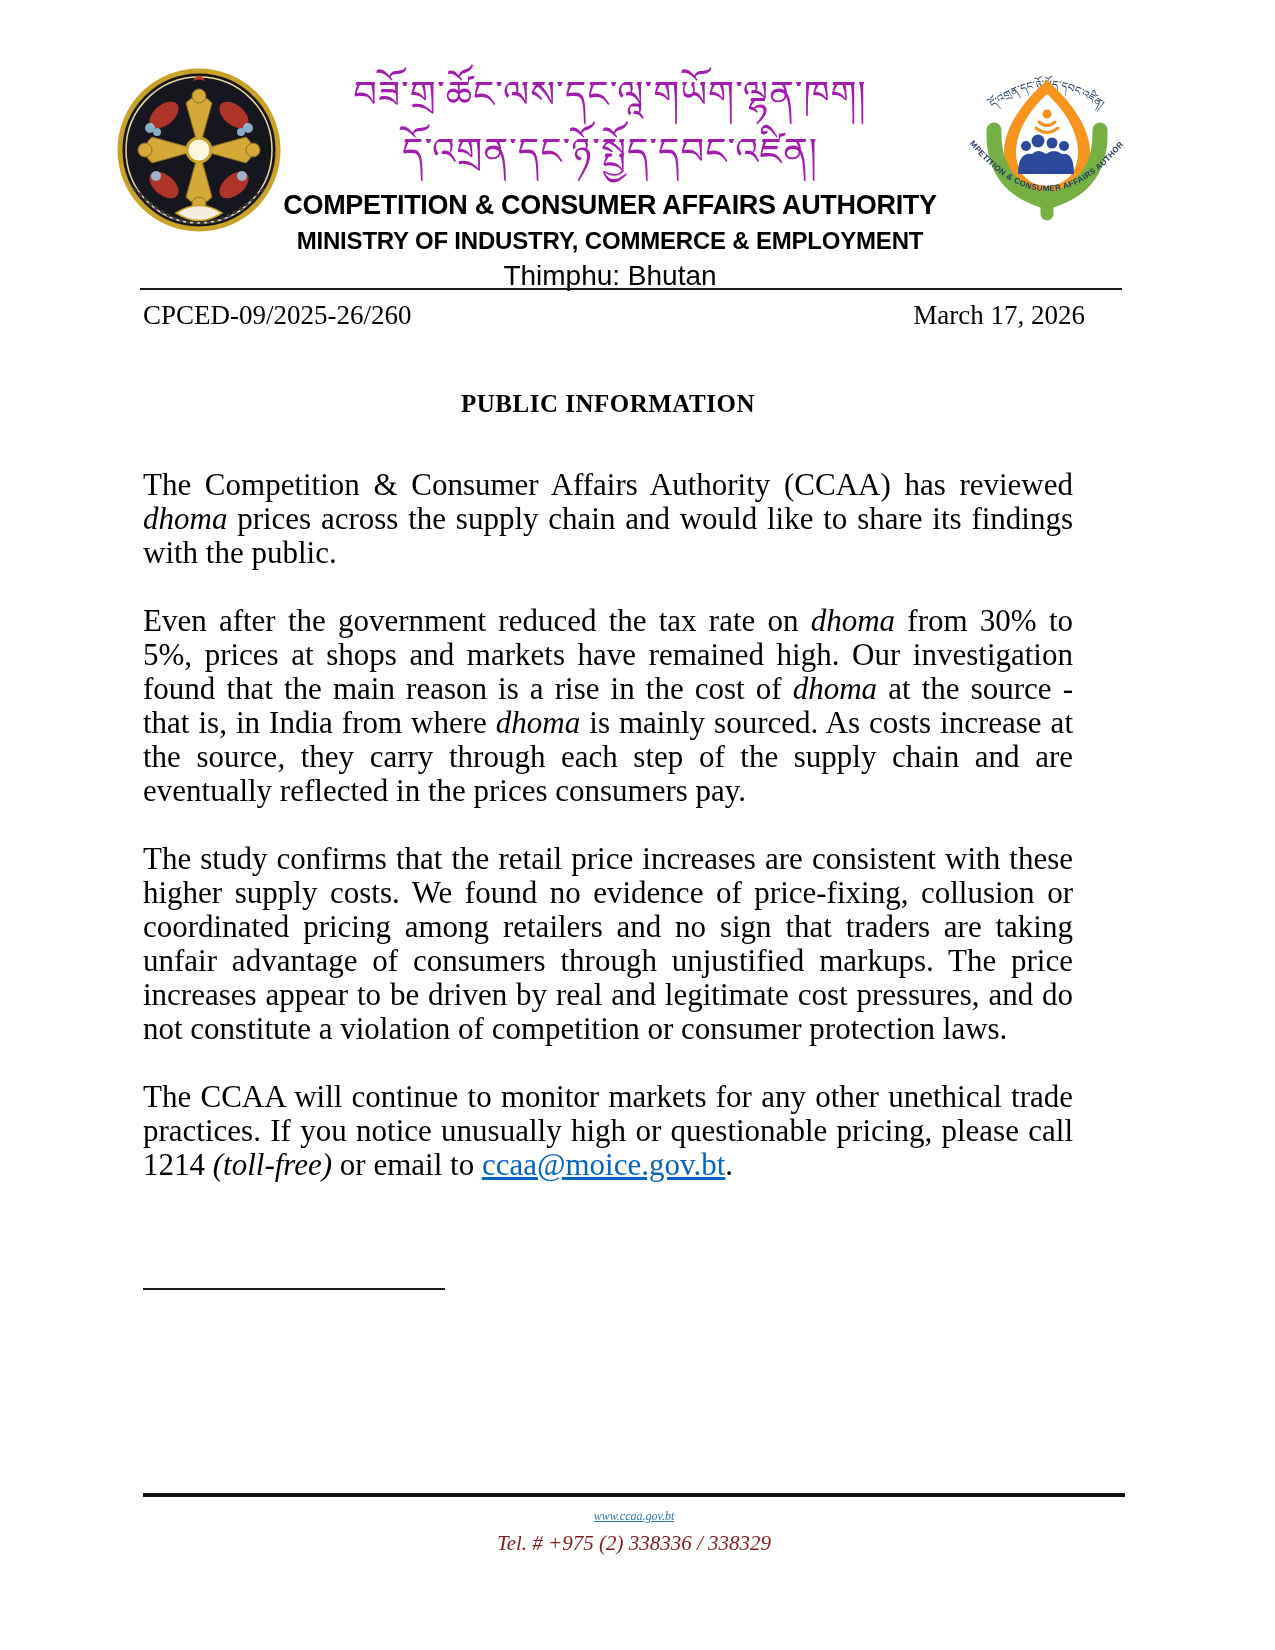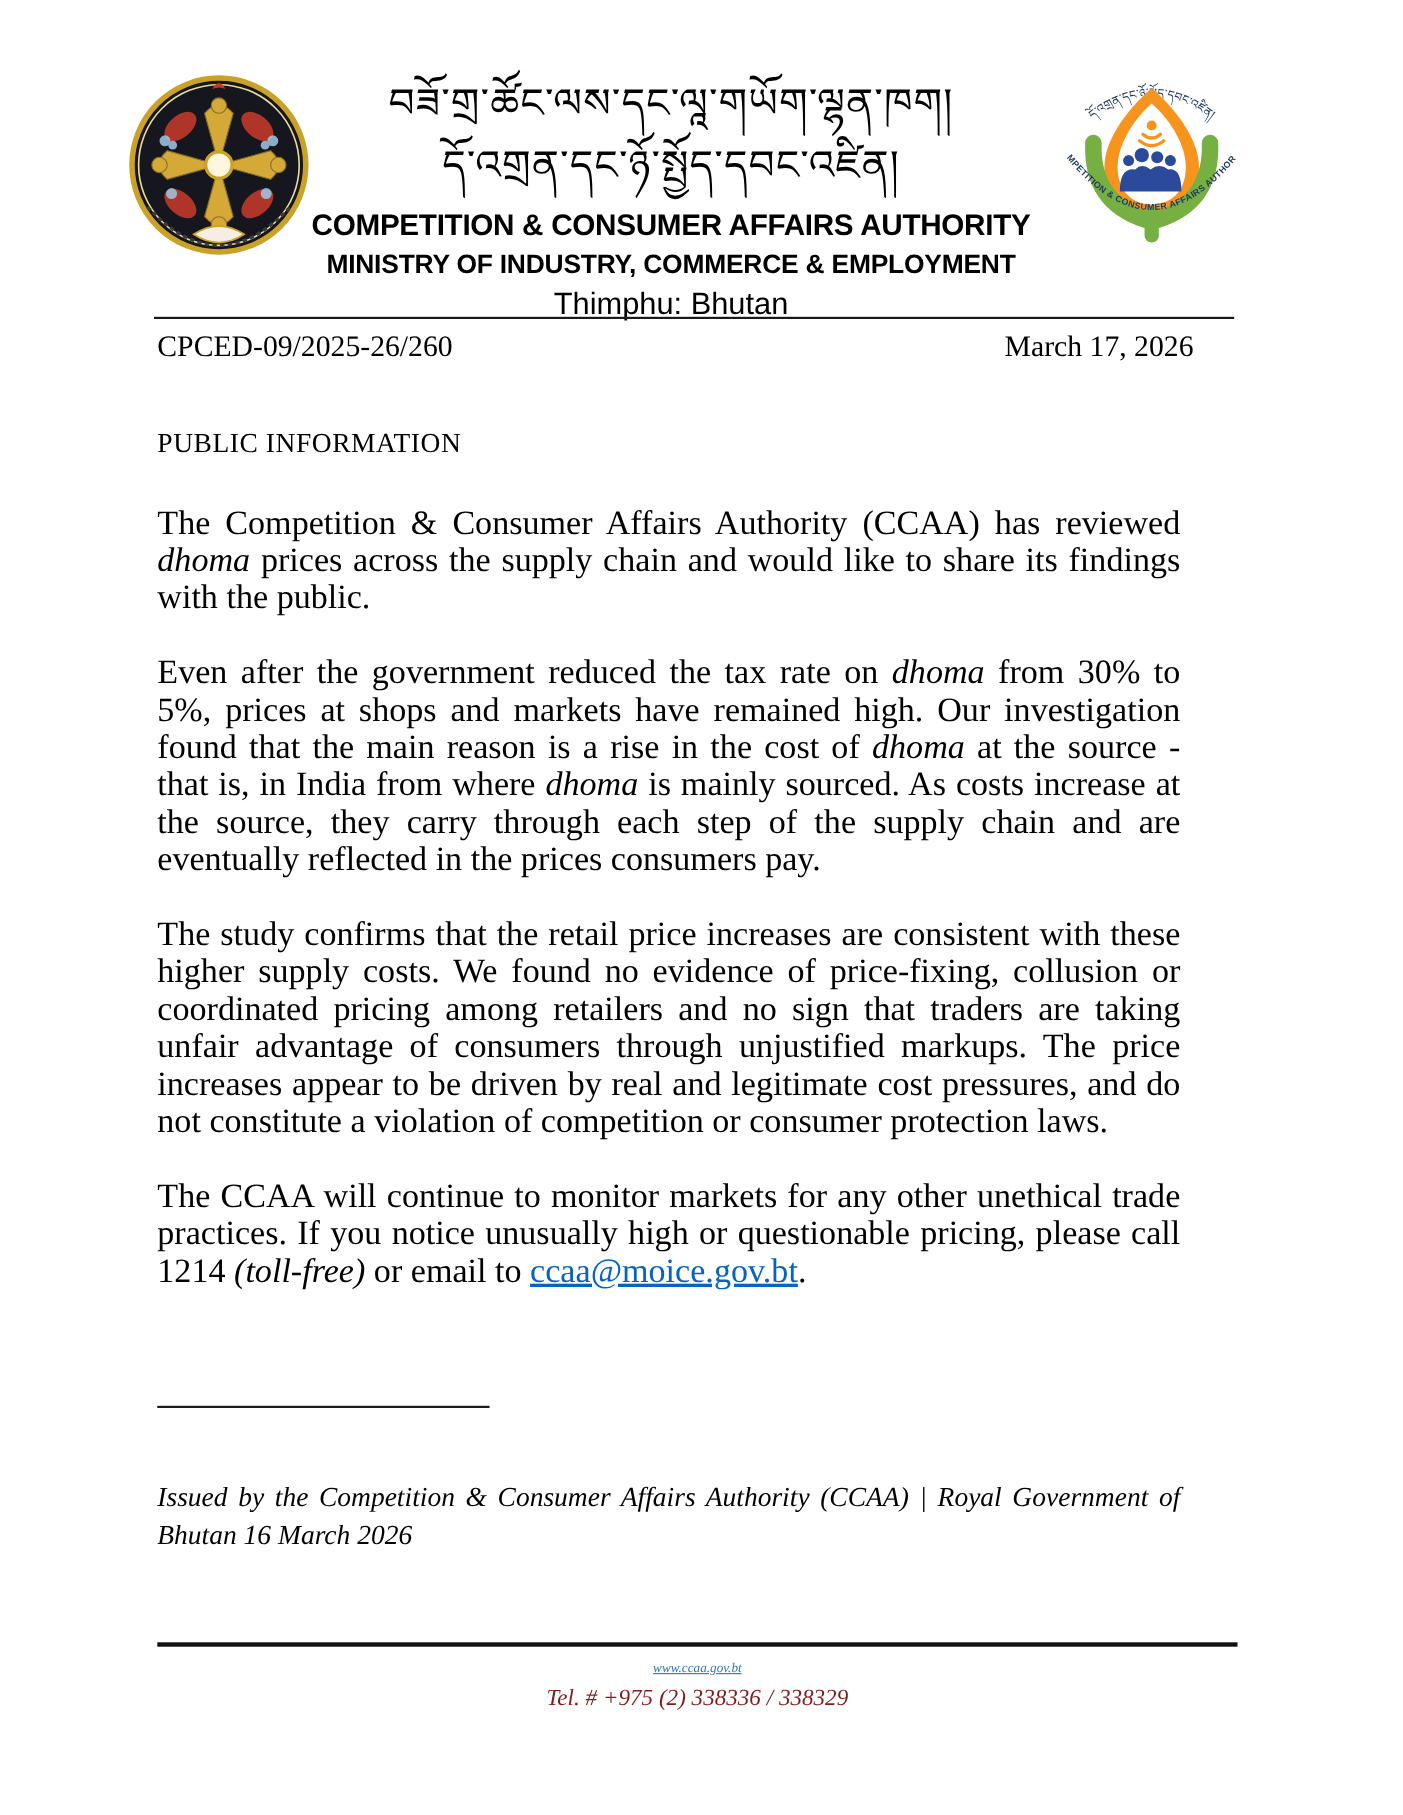--- a/index.html
+++ b/index.html
@@ -4,29 +4,29 @@
 <style>
   html,body{margin:0;padding:0;}
   body{
     width:1275px;height:1650px;position:relative;background:#ffffff;
     font-family:"Liberation Serif", serif;color:#000;overflow:hidden;
   }
   
   .emblem{position:absolute;left:108px;top:58px;width:182px;height:202px;}
   .ccaa-logo{position:absolute;left:942px;top:42px;width:210px;height:190px;}
   .head-center{position:absolute;left:240px;top:66px;width:740px;text-align:center;}
-  .dz{font-size:37px;line-height:57px;letter-spacing:1px;color:#000000;font-family:Liberation Serif, serif;}
+  .dz{font-size:37px;line-height:57px;letter-spacing:1px;color:#a21caf;font-family:Liberation Serif, serif;}
   .org{font-family:"Liberation Sans",sans-serif;font-weight:600;font-size:27px;line-height:38px;letter-spacing:-0.3px;margin-top:6px;}
   .ministry{font-family:"Liberation Sans",sans-serif;font-weight:600;font-size:24px;line-height:33px;letter-spacing:-0.2px;}
   .loc{font-family:"Liberation Sans",sans-serif;font-weight:400;font-size:28px;line-height:38px;}
   .hr-thin{position:absolute;left:140px;top:288px;width:982px;border-top:2px solid #1a1a1a;}
   .ref-row{position:absolute;left:143px;top:300px;width:942px;display:flex;justify-content:space-between;font-size:27px;}
   
   .main{position:absolute;left:143px;top:390px;width:930px;}
-  .doc-title{text-align:left;font-weight:normal;font-size:25px;letter-spacing:0.5px;margin:0 0 40px 0;}
+  .doc-title{text-align:center;font-weight:bold;font-size:25px;letter-spacing:0.5px;margin:0 0 50px 0;}
   .para{font-size:31px;line-height:34px;text-align:justify;margin:0 0 34px 0;}
   .it{font-style:italic;}
   a.doclink{color:#0563C1;text-decoration:underline;cursor:pointer;}
   .sig-line{margin-top:106px;width:302px;border-top:2px solid #1a1a1a;height:0;}
   .issued{margin-top:64px;font-style:italic;font-size:25px;line-height:35px;text-align:justify;}
   
   .footer{position:absolute;left:143px;top:1493px;width:982px;text-align:center;}
   .hr-thick{border-top:4px solid #111;margin-bottom:6px;}
   .f-site{font-style:italic;font-size:12px;line-height:26px;}
   .f-site a{color:#2E74B5;text-decoration:underline;cursor:pointer;}
@@ -122,21 +122,20 @@
   <span>March 17, 2026</span>
 </div>
 
 <div class="main">
   <div class="doc-title">PUBLIC INFORMATION</div>
   <p class="para"><span>The Competition &amp; Consumer Affairs Authority (CCAA) has reviewed </span><span class="it">dhoma</span><span> prices across the supply chain and would like to share its findings with the public.</span></p>
   <p class="para"><span>Even after the government reduced the tax rate on </span><span class="it">dhoma</span><span> from 30% to 5%, prices at shops and markets have remained high. Our investigation found that the main reason is a rise in the cost of </span><span class="it">dhoma</span><span> at the source - that is, in India from where </span><span class="it">dhoma</span><span> is mainly sourced. As costs increase at the source, they carry through each step of the supply chain and are eventually reflected in the prices consumers pay.</span></p>
   <p class="para"><span>The study confirms that the retail price increases are consistent with these higher supply costs. We found no evidence of price-fixing, collusion or coordinated pricing among retailers and no sign that traders are taking unfair advantage of consumers through unjustified markups. The price increases appear to be driven by real and legitimate cost pressures, and do not constitute a violation of competition or consumer protection laws.</span></p>
   <p class="para"><span>The CCAA will continue to monitor markets for any other unethical trade practices. If you notice unusually high or questionable pricing, please call 1214 </span><span class="it">(toll-free)</span><span> or email to </span><a class="doclink" href="#">ccaa@moice.gov.bt</a><span>.</span></p>
   <div class="sig-line"></div>
-  <p class="issued">Issued by the Competition &amp; Consumer Affairs Authority (CCAA) | Royal Government of Bhutan 16 March 2026</p>
 </div>
 
 <div class="footer">
   <div class="hr-thick"></div>
   <div class="f-site">
     <a href="#">www.ccaa.gov.bt</a>
   </div>
   <div class="f-tel">Tel. # +975 (2) 338336 / 338329</div>
 </div>
 

